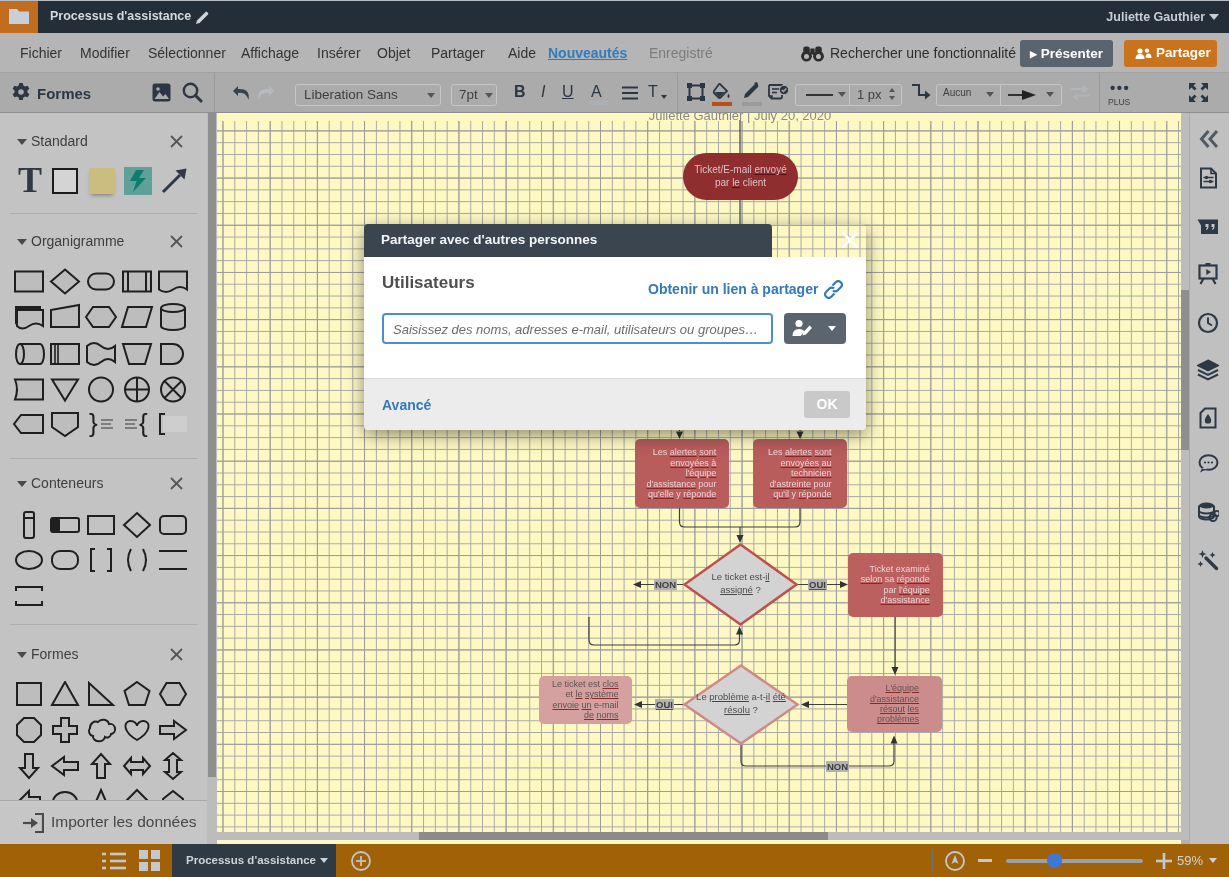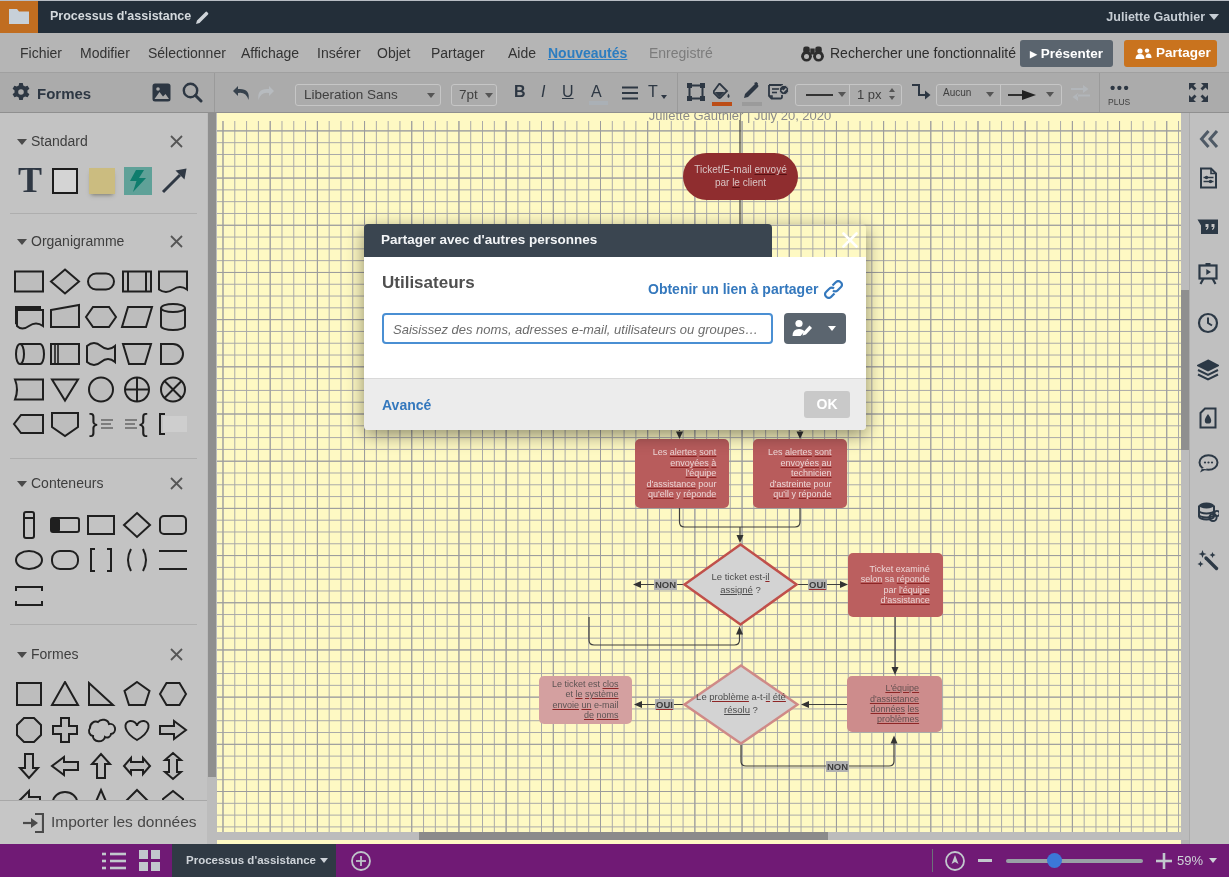--- a/index.html
+++ b/index.html
@@ -43,21 +43,21 @@
  background-size: 47.2px 47.2px, 47.2px 47.2px, 11.8px 11.8px, 11.8px 11.8px;
  background-position: 5.5px 9.4px, 5.5px 9.4px, 5.5px 9.4px, 5.5px 9.4px; }
 #vscroll { position:absolute; left:1181px; top:113px; width:8px; height:727px; background:#bcbcbc; }
 #vthumb { position:absolute; left:1181px; top:290px; width:8px; height:160px; background:#8f8f8f; }
 #hscroll { position:absolute; left:217px; top:832px; width:964px; height:8px; background:#bcbcbc; }
 #hthumb { position:absolute; left:419px; top:832px; width:409px; height:8px; background:#8b8b8b; }
 
 #rightrail { position:absolute; left:1189px; top:113px; width:40px; height:731px; background:#c0c0c0; border-left:1px solid #ababab;}
 .rricon { position:absolute; left:1197px; width:22px; height:22px; }
 
-#bottombar { position:absolute; left:0; top:844px; width:1229px; height:33px; background:#701a75; }
+#bottombar { position:absolute; left:0; top:844px; width:1229px; height:33px; background:#a16207; }
 #tabactive { position:absolute; left:172px; top:844px; width:164px; height:33px; background:#303a44; }
 #tabactive .lbl { position:absolute; left:14px; top:10px; font-size:11.5px; font-weight:bold; color:#ced3d8; }
 #tabactive .car { position:absolute; left:148px; top:14px; width:0;height:0; border-left:4.5px solid transparent; border-right:4.5px solid transparent; border-top:5px solid #ced3d8;}
 
 .fbox { position:absolute; border-radius:5px; color:#ecd6d6; font-size:9px; line-height:10.4px; text-align:right; display:flex; align-items:center; justify-content:center; }
 .fbox u, .pill u, .dmtext u { text-decoration:underline; text-decoration-thickness:1px; text-underline-offset:1px; text-decoration-color:#8e2626; }
 .dmtext { position:absolute; color:#4c4c4c; font-size:9.5px; line-height:12.5px; text-align:center; }
 .clabel { position:absolute; font-size:9.5px; font-weight:bold; color:#3c3c3c; background:#b2b2b2; padding:0 1px; }
 
 #dialog { position:absolute; left:364px; top:224px; width:502px; height:206px; border-radius:4px; box-shadow:0 5px 18px rgba(0,0,0,0.45); z-index:10; }
@@ -116,21 +116,21 @@
 <div class="fbox" style="left:536px;top:326px;width:93.5px;height:69px;background:#b85c5c">
         <div>Les <u>alertes</u> <u>sont</u><br><u>envoyées</u> <u>au</u><br><u>technicien</u><br><u>d'astreinte</u> pour<br><u>qu'il</u> y <u>réponde</u></div>
       </div>
 <div class="fbox" style="left:630.5px;top:439.5px;width:95.5px;height:64.5px;background:#bb5f5f">
         <div>Ticket examiné<br><u>selon</u> sa <u>réponde</u><br>par <u>l'équipe</u><br><u>d'assistance</u></div>
       </div>
 <div class="fbox" style="left:321.5px;top:562.5px;width:93.5px;height:48px;background:#d4a0a0;color:#5d5353">
         <div>Le ticket est <u>clos</u><br>et <u>le</u> <u>système</u><br><u>envoie</u> <u>un</u> e-mail<br><u>de</u> <u>noms</u></div>
       </div>
 <div class="fbox" style="left:630px;top:563px;width:95px;height:56px;background:#cd8c8c;color:#645151">
-        <div><u>L'équipe</u><br><u>d'assistance</u><br><u>données</u> <u>les</u><br><u>problèmes</u></div>
+        <div><u>L'équipe</u><br><u>d'assistance</u><br><u>résout</u> <u>les</u><br><u>problèmes</u></div>
       </div>
 <div class="dmtext" style="left:463.5px;top:458px;width:120px">Le ticket est-<u>il</u><br><span style="text-decoration:underline;text-decoration-color:#4c4c4c">assigné</span> ?</div>
 <div class="dmtext" style="left:464px;top:578px;width:120px">Le <u>problème</u> a-t-<u>il</u> <u>été</u><br><span style="text-decoration:underline;text-decoration-color:#4c4c4c">résolu</span> ?</div>
 <div class="clabel" style="left:437px;top:466px">NON</div>
 <div class="clabel" style="left:591px;top:466px;text-decoration:underline;text-decoration-color:#9d2f2f">OUI</div>
 <div class="clabel" style="left:438px;top:586px;text-decoration:underline;text-decoration-color:#9d2f2f">OUI</div>
 <div class="clabel" style="left:609px;top:648px">NON</div>
 </div>
 <div id="topbar">
  <div id="folderbox">

